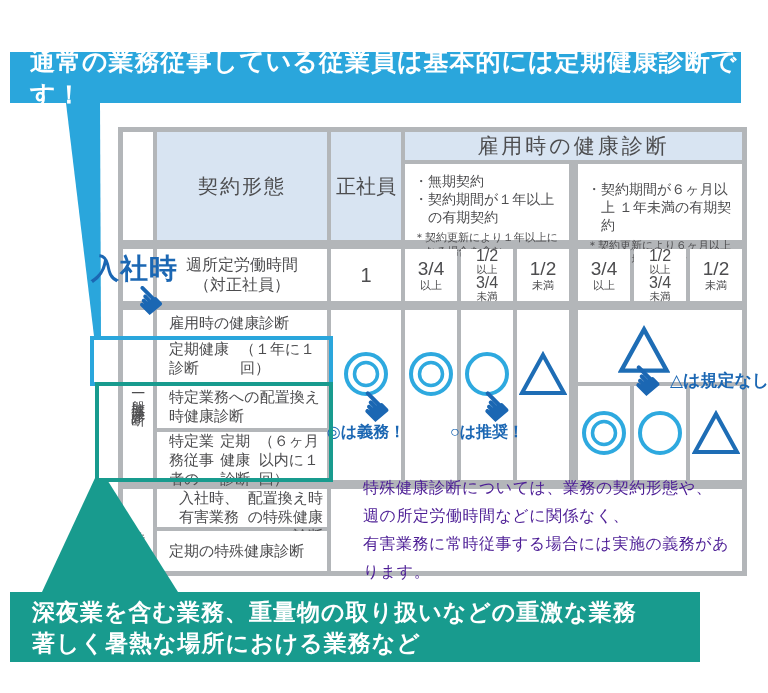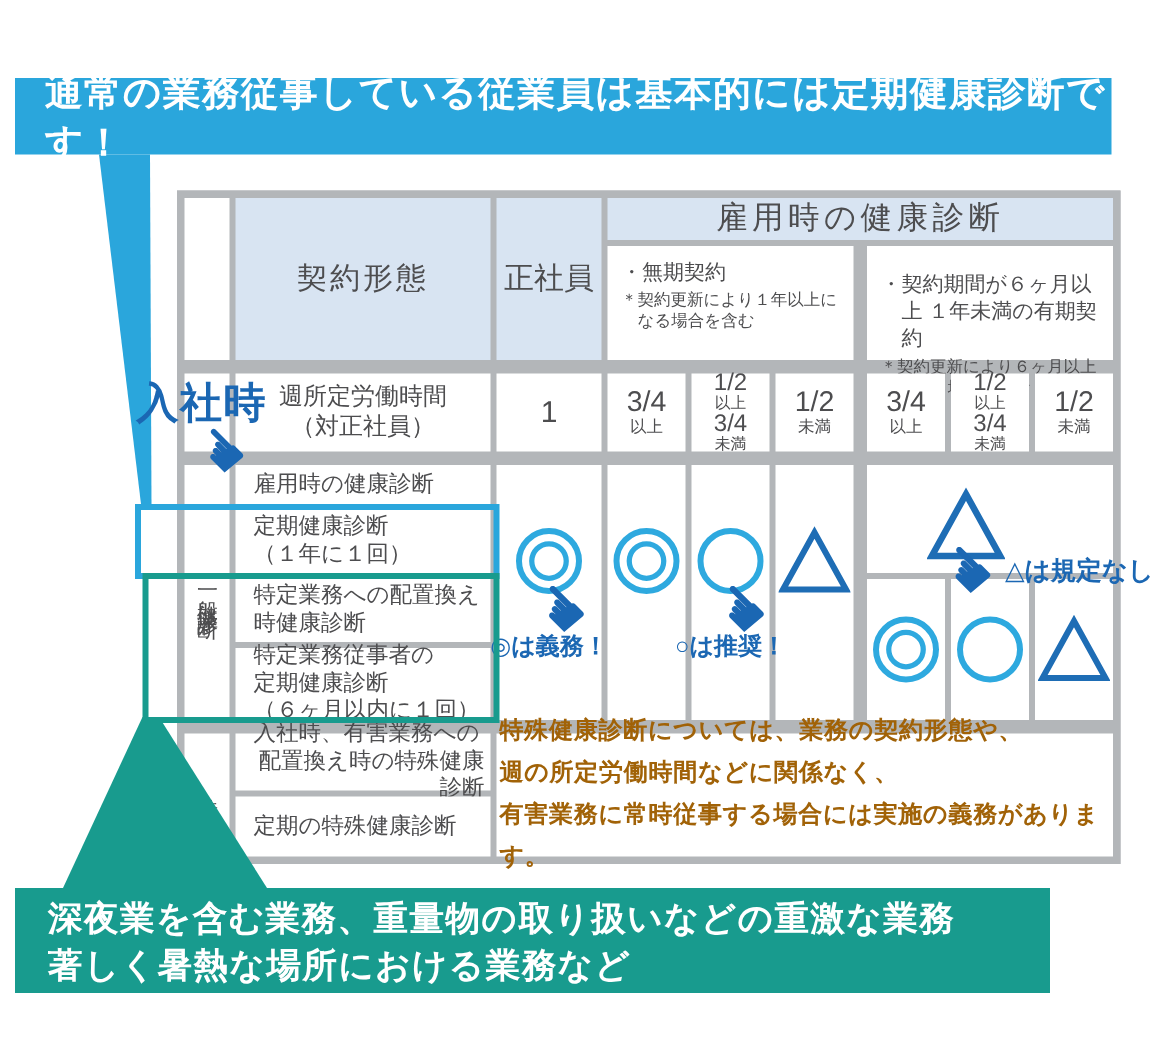--- a/index.html
+++ b/index.html
@@ -61,40 +61,40 @@
   .frac .main{font-size:19px;} .frac .sub{font-size:11px;}
   .quad{flex-direction:column;line-height:1.02;}
   .quad .big{font-size:16px;} .quad .small{font-size:10.5px;}
 
   .c-gentitle{grid-column:1;grid-row:6/10;}
   .c-sptitle{grid-column:1;grid-row:11/13;}
   .vtext{writing-mode:vertical-rl;text-orientation:upright;font-size:14px;letter-spacing:3px;}
   .c-r1{grid-column:2;grid-row:6/7;} .c-r2{grid-column:2;grid-row:7/8;}
   .c-r3{grid-column:2;grid-row:8/9;} .c-r4{grid-column:2;grid-row:9/10;}
   .c-s1{grid-column:2;grid-row:11/12;} .c-s2{grid-column:2;grid-row:12/13;}
-  .multiline{flex-direction:column;align-items:flex-start;justify-content:center;}
+  .multiline{flex-direction:row;align-items:flex-start;justify-content:center;}
 
   .c-symC{grid-column:3;grid-row:6/10;} .c-symD{grid-column:4;grid-row:6/10;}
   .c-symE{grid-column:5;grid-row:6/10;} .c-symF{grid-column:6;grid-row:6/10;}
   .symcell{flex-direction:column;justify-content:flex-start;padding-top:40px;overflow:visible;}
   .mark{width:48px;height:48px;display:block;}
   .mark svg{width:100%;height:100%;display:block;}
   .symlabel{position:absolute;top:112px;white-space:nowrap;font-weight:bold;
             color:#1B67B3;font-size:16px;z-index:4;}
   .hand-in-cell{left:24px;top:76px;}
 
   .c-symTopR{grid-column:8/11;grid-row:6/8;overflow:visible;}
   .c-symTopR .mark{position:absolute;left:40px;top:14px;width:52px;height:52px;}
   .c-symTopR .hand{left:48px;top:50px;}
   .c-symTopR .symlabel{left:92px;top:60px;font-size:17px;}
   .c-symG{grid-column:8;grid-row:8/10;} .c-symH{grid-column:9;grid-row:8/10;}
   .c-symI{grid-column:10;grid-row:8/10;}
 
   .c-note{grid-column:3/11;grid-row:11/13;flex-direction:column;align-items:flex-start;
-          justify-content:center;padding-left:2px;color:#a16207;font-weight:bold;
+          justify-content:center;padding-left:32px;color:#4c1d95;font-weight:normal;
           font-size:16px;line-height:1.75;letter-spacing:0.5px;}
 </style>
 </head>
 <body>
 
 <div class="page">
 
   <svg class="tails" viewBox="0 0 768 693">
     <polygon points="66,103 100,103 101,336 94,336" fill="#2AA6DC"></polygon>
     <polygon points="95,478 106,478 178,592 42,592" fill="#189B8E"></polygon>
@@ -105,20 +105,21 @@
   </div>
 
   <div class="table">
     <div class="cell c-emptyA"></div>
     <div class="cell hcell c-contract">契約形態</div>
     <div class="cell hcell c-fulltime">正社員</div>
     <div class="cell hcell c-pttitle">雇用時の健康診断</div>
 
     <div class="cell desc c-desc1">
       <div class="bullet">・無期契約</div>
+      <div class="bullet">・契約期間が１年以上の有期契約</div>
       <div class="smallnote">＊契約更新により１年以上になる場合を含む</div>
     </div>
     <div class="cell desc c-desc2">
       <div class="bullet">・契約期間が６ヶ月以上 １年未満の有期契約</div>
       <div class="smallnote">＊契約更新により６ヶ月以上となる場合を含む</div>
     </div>
 
     <div class="cell c-hoursA"></div>
     <div class="cell c-hourslabel">
       <span>週所定労働時間</span>

